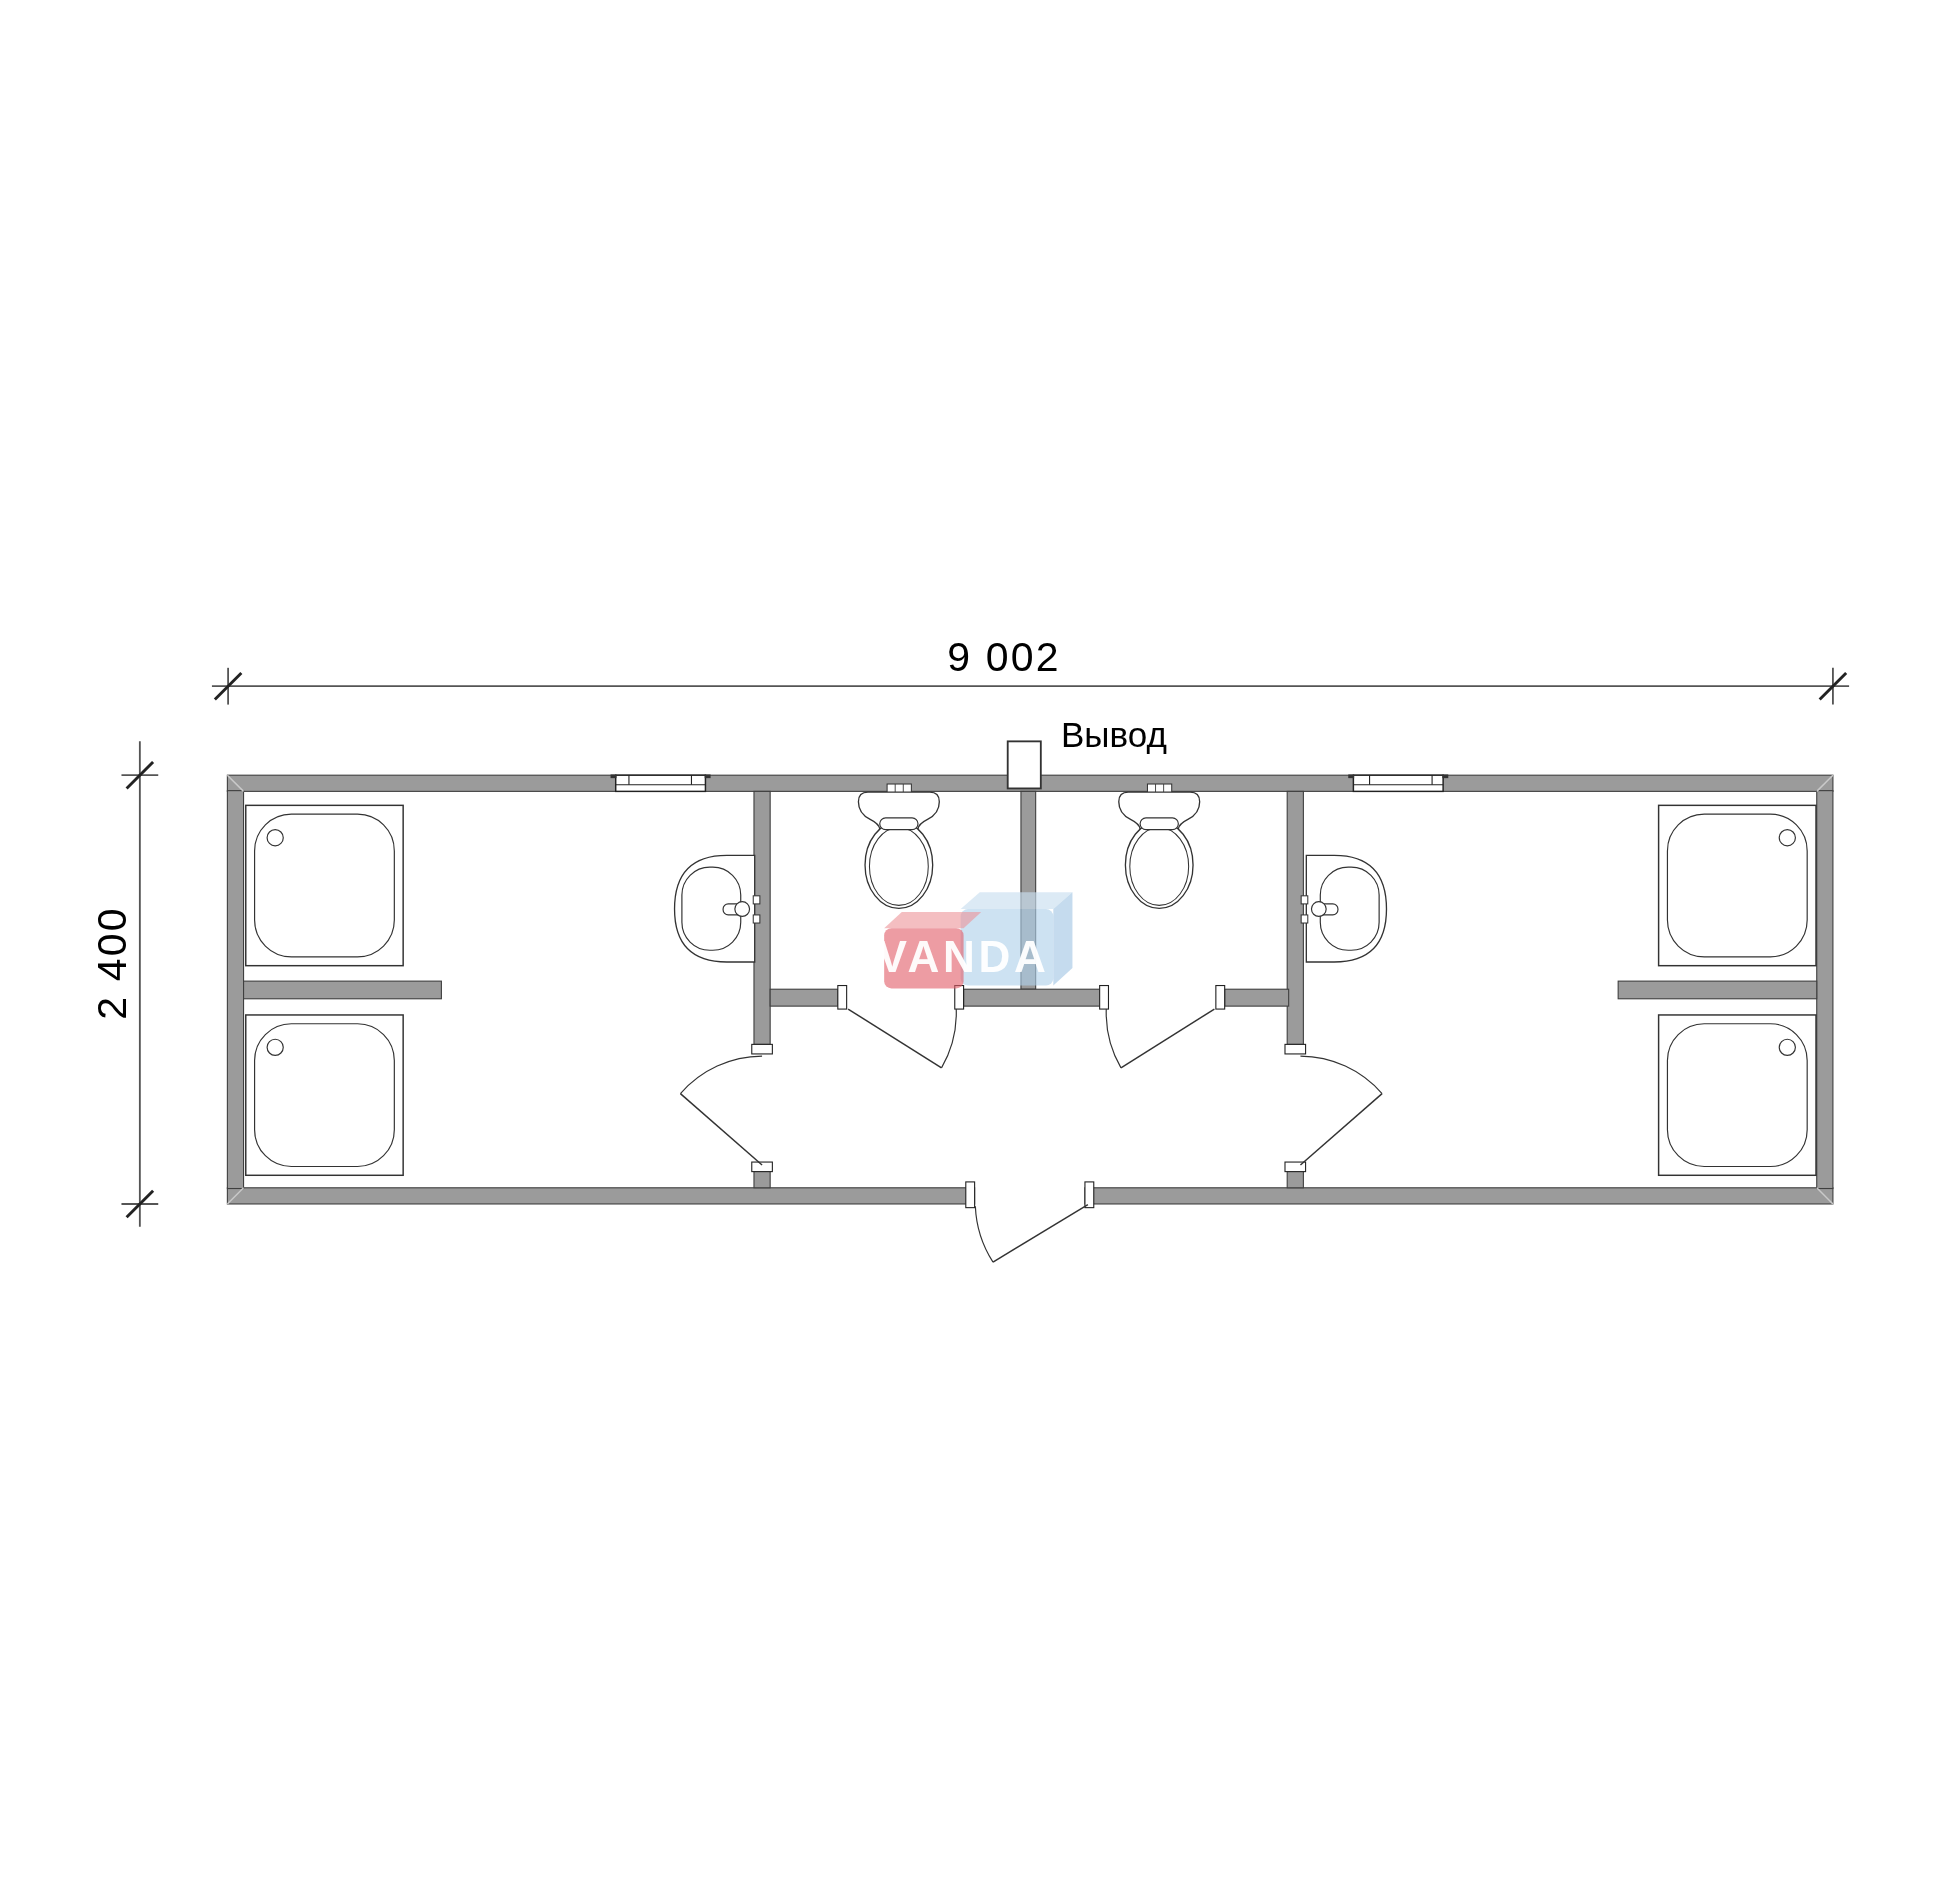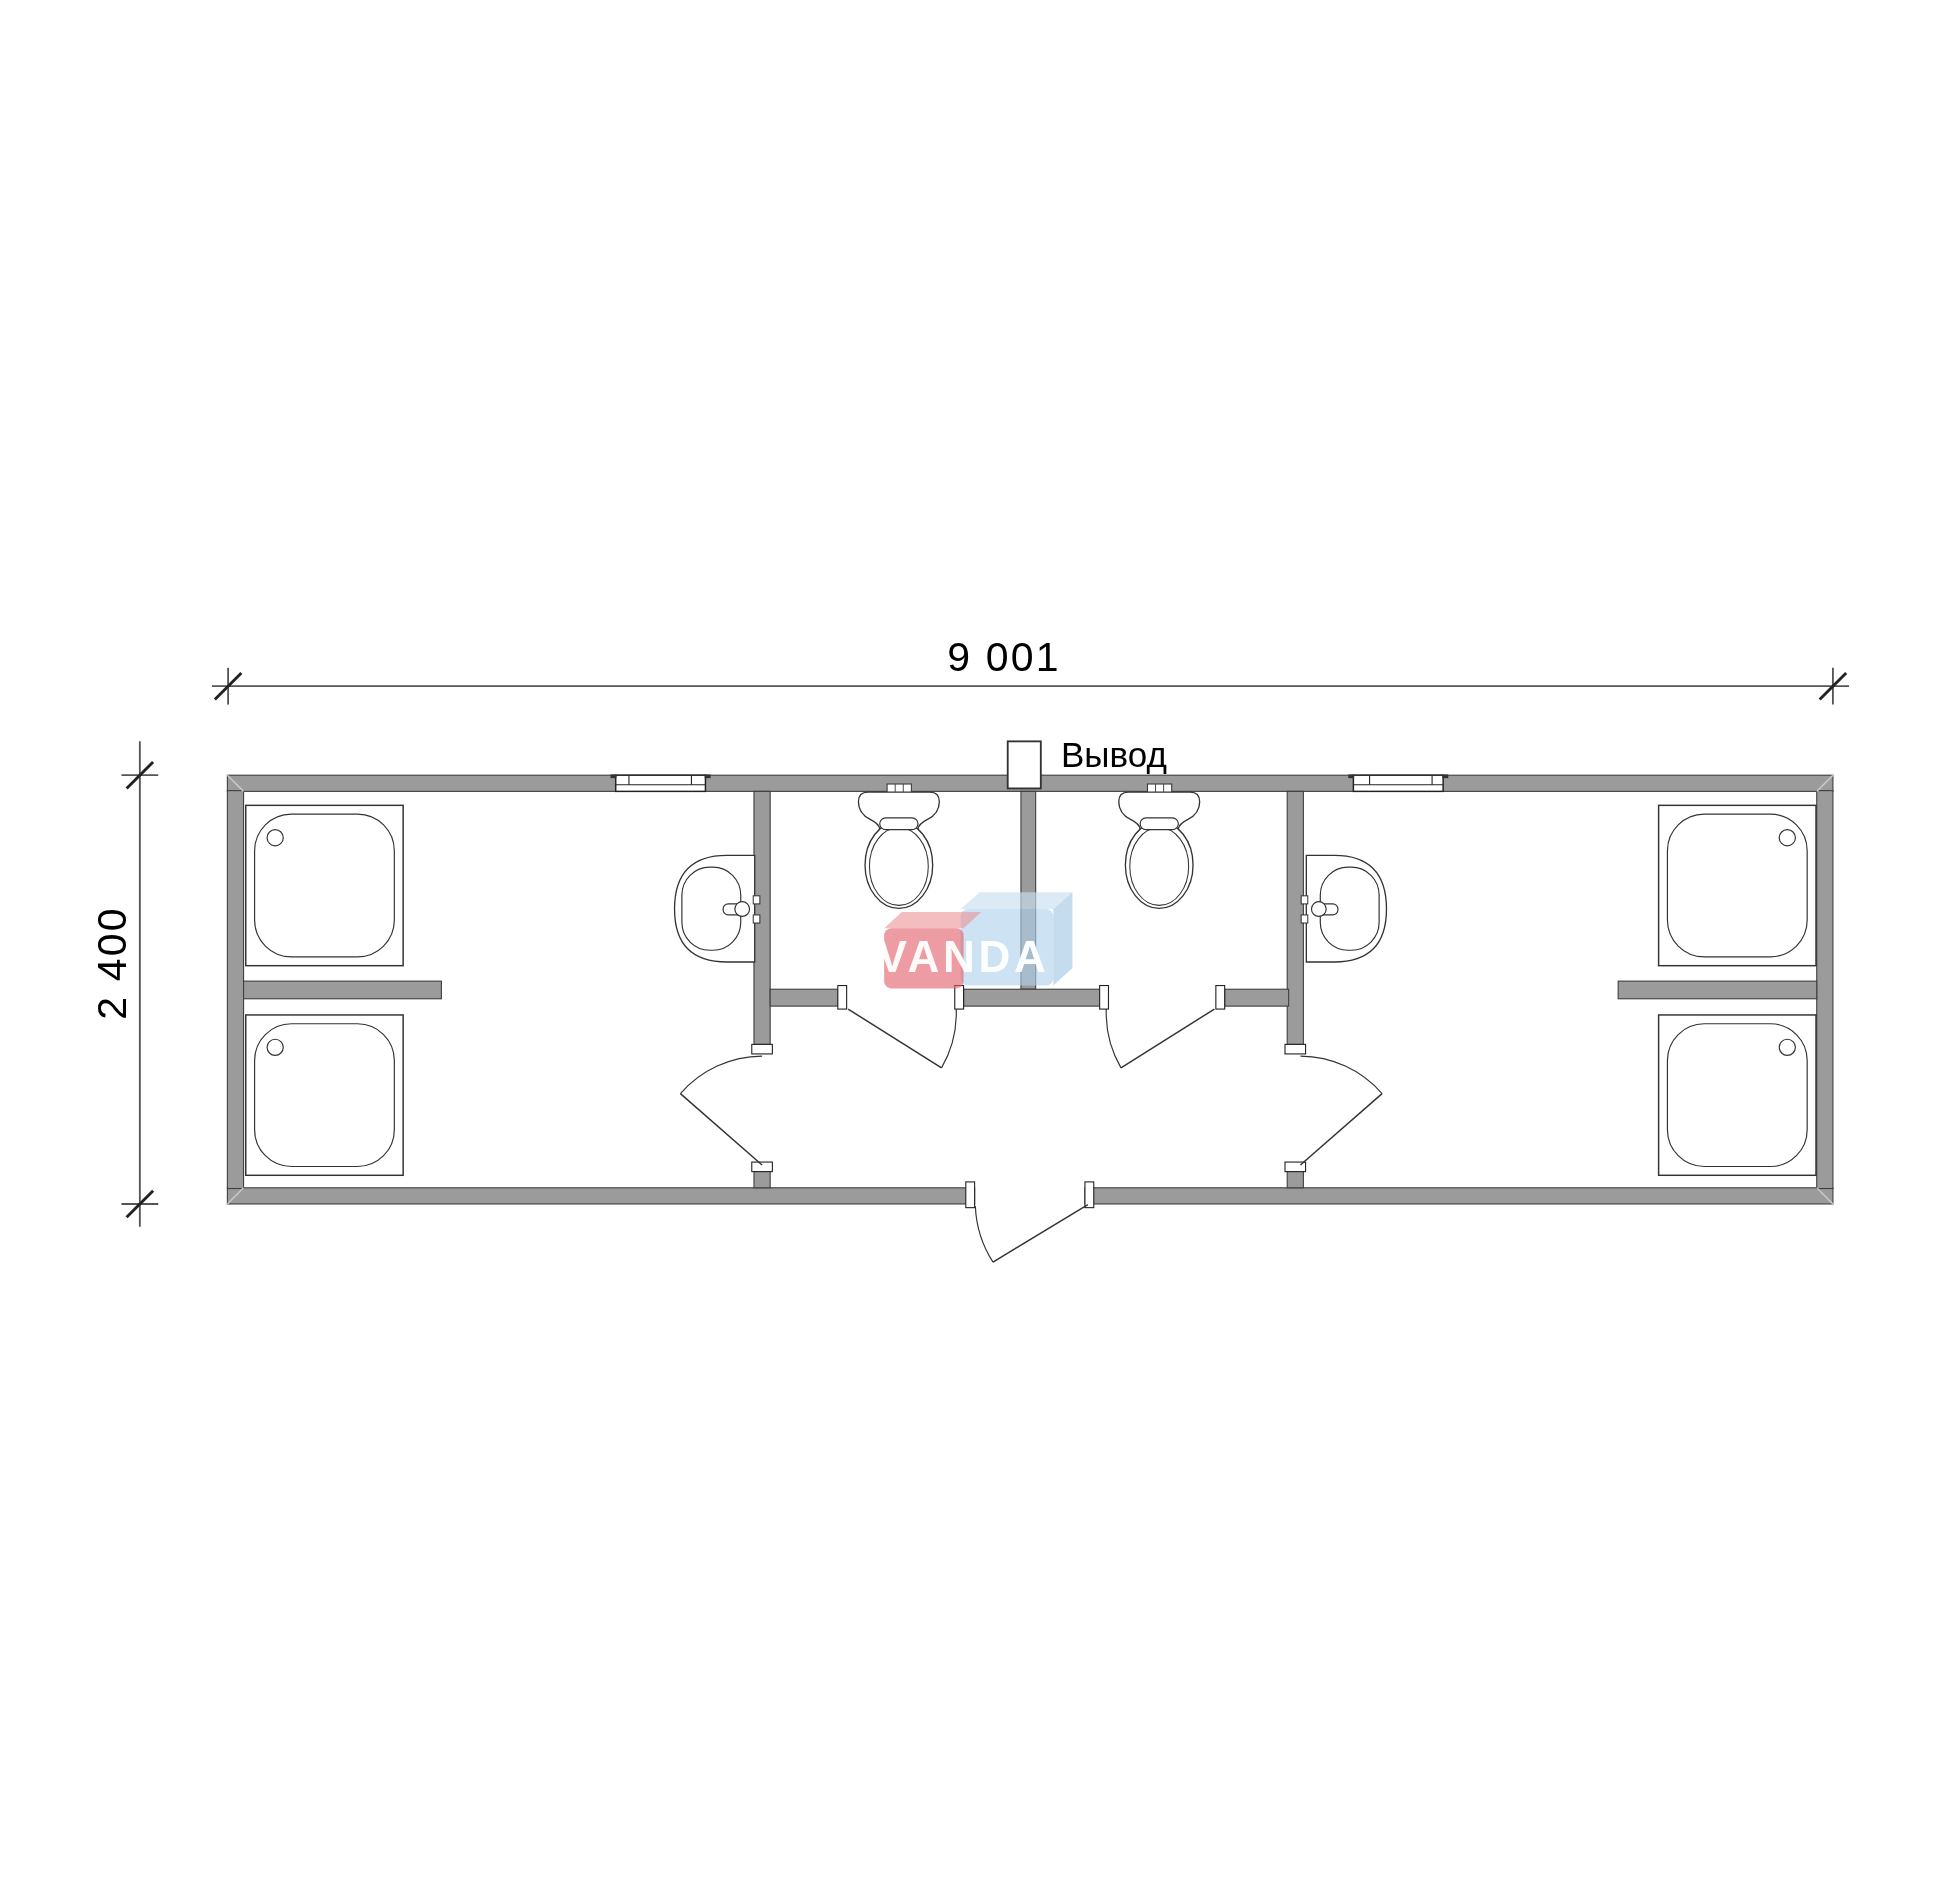--- a/index.html
+++ b/index.html
@@ -2,21 +2,21 @@
 <html style="font-size:11.8px"><head>
 <meta charset="utf-8">
 <style>
   html,body{margin:0;padding:0;background:#ffffff;}
   #stage{position:relative;width:1936px;height:1899px;background:#fff;overflow:hidden;
          font-family:"Liberation Sans", sans-serif;}
   #plan-svg{position:absolute;left:0;top:0;width:1936px;height:1899px;}
   .dim-label{position:absolute;color:#000;font-size:41px;letter-spacing:2.2px;white-space:nowrap;}
   #dim-width-label{left:1004px;top:634px;transform:translateX(-50%);}
   #dim-height-label{left:112px;top:963px;transform:translate(-50%,-50%) rotate(-90deg);}
-  #outlet-label{position:absolute;left:1061px;top:715px;color:#000;font-size:35px;white-space:nowrap;margin-top:20px;}
+  #outlet-label{position:absolute;left:1061px;top:715px;color:#000;font-size:35px;white-space:nowrap;}
 </style>
 </head>
 <body>
 
 <div id="stage">
 
 <svg id="plan-svg" viewBox="0 0 2632 2582" xmlns="http://www.w3.org/2000/svg">
 
   <g stroke="#555" stroke-width="2.5" fill="none">
     <path d="M288,933 H2514"></path>
@@ -174,18 +174,18 @@
   <g>
     <polygon points="1306,1236 1432,1236 1458,1213 1332,1213" fill="#cadff0" fill-opacity="0.65"></polygon>
     <polygon points="1432,1236 1458,1213 1458,1316 1432,1340" fill="#9ec3e2" fill-opacity="0.6"></polygon>
     <rect x="1306" y="1236" width="126" height="104" rx="10" fill="#aed0ea" fill-opacity="0.62"></rect>
     <polygon points="1202,1262 1310,1262 1334,1240 1226,1240" fill="#ec9298" fill-opacity="0.6"></polygon>
     <rect x="1202" y="1262" width="108" height="82" rx="10" fill="#e2606b" fill-opacity="0.62"></rect>
     <text x="1310" y="1321" text-anchor="middle" font-family="Liberation Sans, sans-serif" font-size="60" font-weight="bold" letter-spacing="5" fill="#ffffff" fill-opacity="0.95">VANDA</text>
   </g>
 </svg>
 
-  <div class="dim-label" id="dim-width-label">9 001</div>
+  <div class="dim-label" id="dim-width-label">9 002</div>
   <div class="dim-label" id="dim-height-label">2 400</div>
   <div id="outlet-label">Вывод</div>
 
 </div>
 
 
 </body></html>

